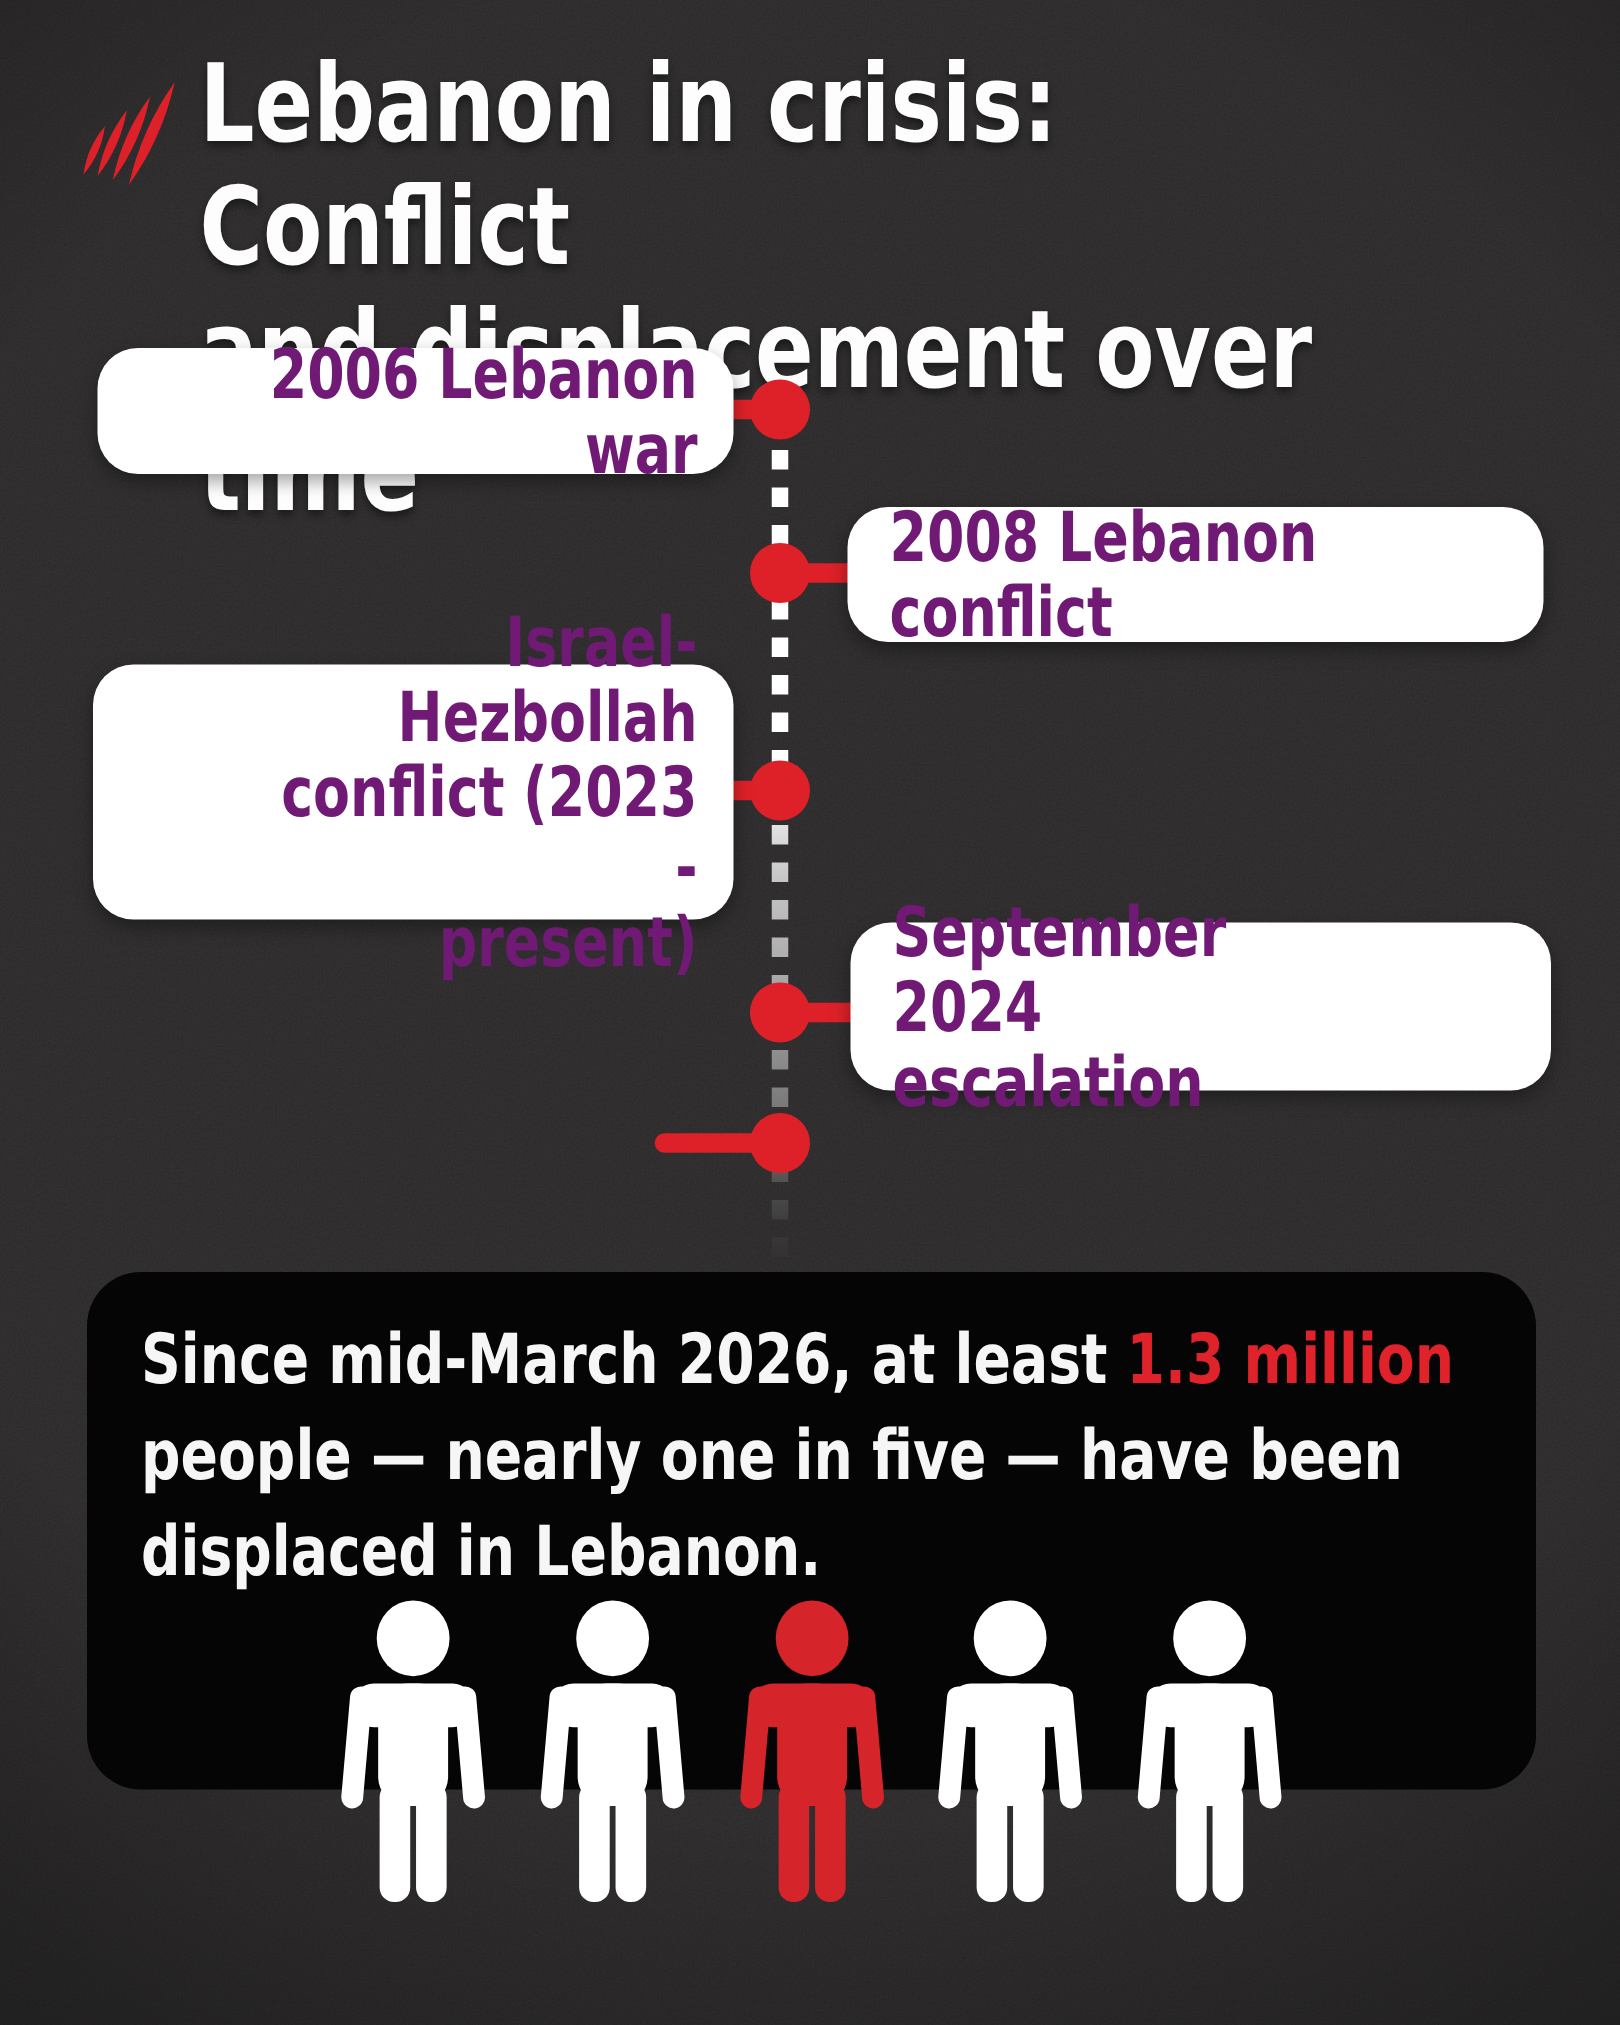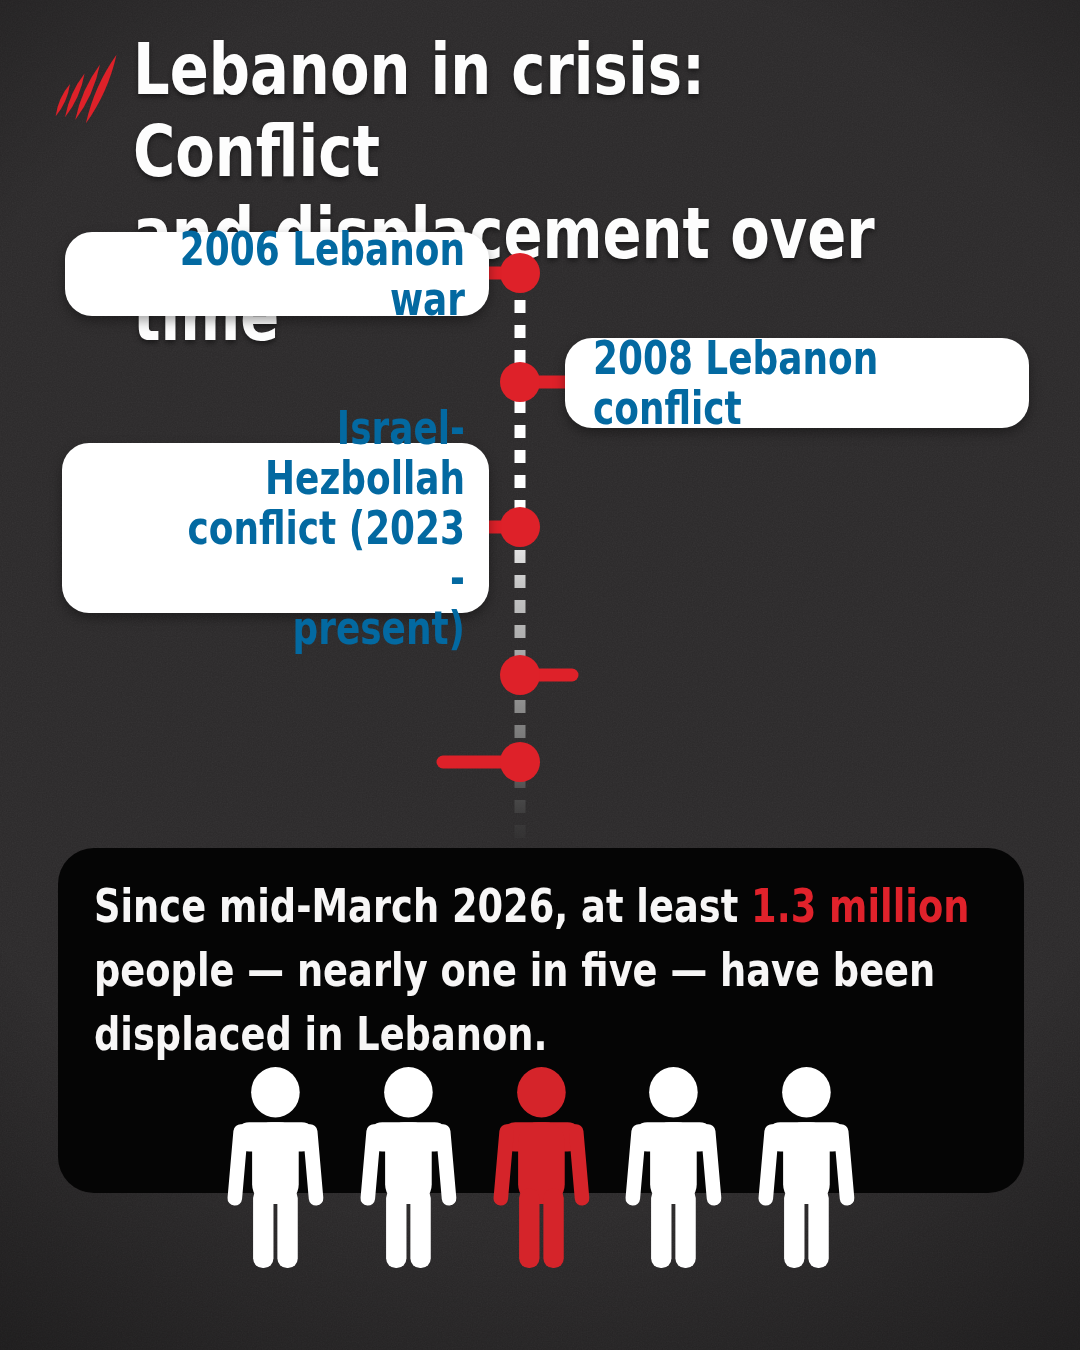--- a/index.html
+++ b/index.html
@@ -21,21 +21,21 @@
     position:absolute;left:133px;top:28px;
     color:#fdfdfd;font-weight:bold;font-size:72px;line-height:82px;
     white-space:pre-line;transform:scaleX(0.80);transform-origin:left top;
     text-shadow:0 3px 6px rgba(0,0,0,0.45);
   }
 
   
   .card{
     position:absolute;background:#ffffff;border-radius:27px;
     display:flex;align-items:center;
-    color:#0369a1;font-weight:bold;font-size:46px;line-height:50px;
+    color:#701a75;font-weight:bold;font-size:46px;line-height:50px;
     box-shadow:0 5px 12px rgba(0,0,0,0.35);
   }
   .card .lbl{white-space:pre-line;}
   .card.left{justify-content:flex-end;text-align:right;padding-right:24px;padding-left:18px;}
   .card.left .lbl{transform:scaleX(0.78);transform-origin:right center;}
   .card.right{justify-content:flex-end;text-align:left;padding-left:28px;padding-right:18px;}
   .card.right .lbl{transform:scaleX(0.78);transform-origin:left center;}
   .e1{left:65px; top:232px;width:382px;height:84px;}
   .e2{left:565px;top:338px;width:418px;height:90px;}
   .e3{left:62px; top:443px;width:385px;height:170px;align-items:center;}
@@ -121,20 +121,24 @@
       <span class="lbl">2006 Lebanon war</span>
     </div>
   <div class="card right e2">
       <span class="lbl">2008 Lebanon conflict</span>
     </div>
   <div class="card left e3">
       <span class="lbl">Israel-Hezbollah
 conflict (2023 -
 present)</span>
     </div>
+  <div class="card right e4">
+      <span class="lbl">September 2024
+escalation</span>
+    </div>
 
   <div class="panel">
     <p class="stat" style="margin:0;">
       <span>Since mid-March 2026, at least </span><span class="hl">1.3 million</span><span> people — nearly one in five — have been displaced in Lebanon.</span>
     </p>
 
     <div class="people">
       <svg class="person" viewBox="0 0 110 210">
           <g class="part">
             <ellipse cx="55" cy="27" rx="25" ry="26"></ellipse>

